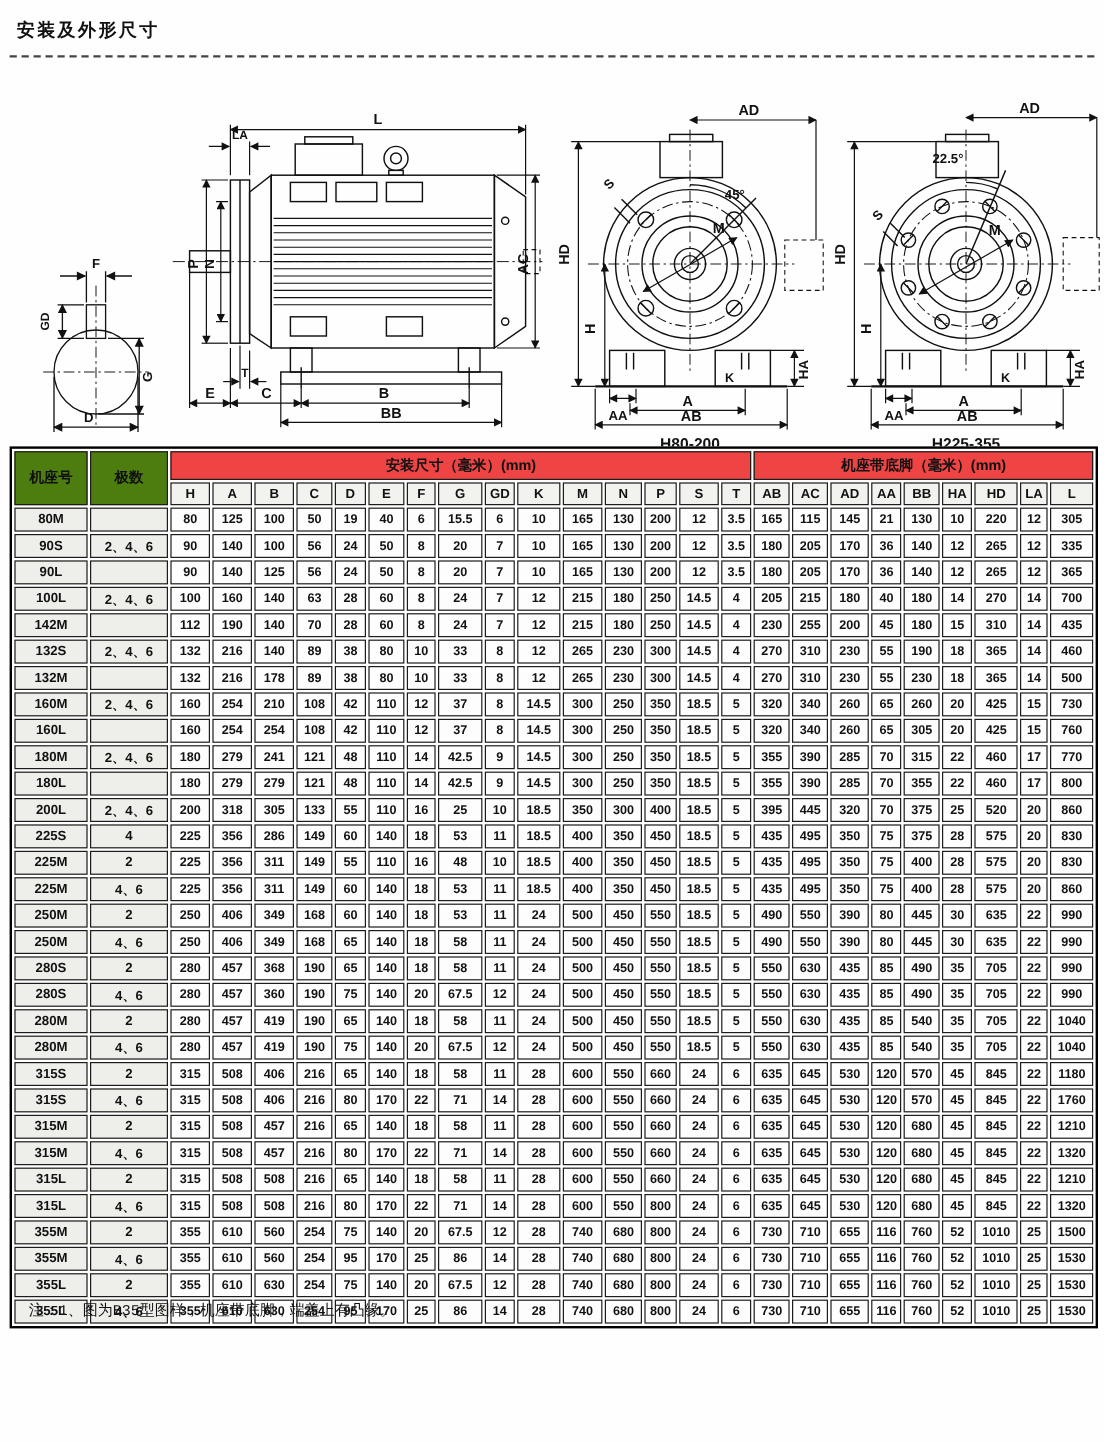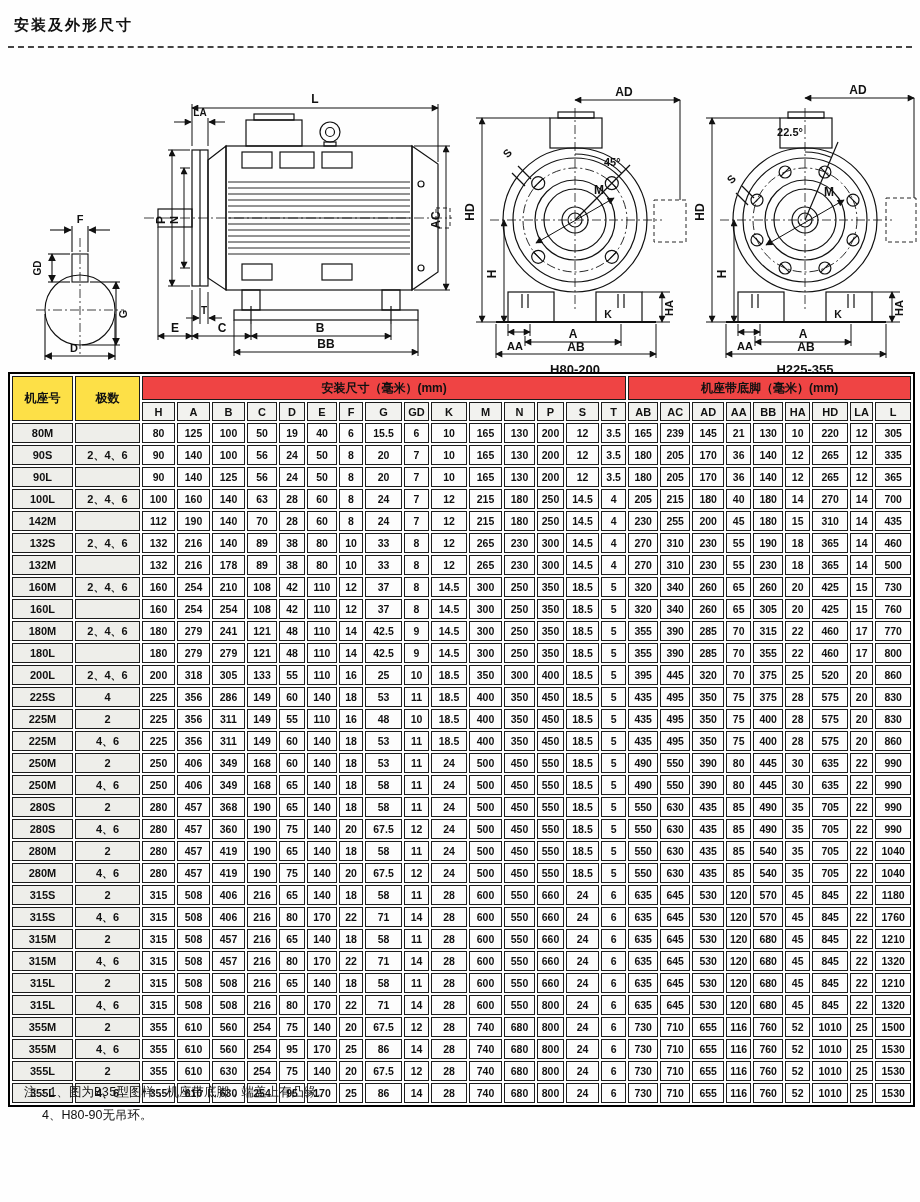--- a/index.html
+++ b/index.html
@@ -10,21 +10,21 @@
   .drawings{position:absolute;left:0;top:60px;width:920px;height:310px;}
   .drawings svg{position:absolute;}
   svg text{font-family:"Liberation Sans","DejaVu Sans",sans-serif;font-weight:bold;fill:#111;}
   .tbl-wrap{position:absolute;left:8px;top:372px;width:904px;}
   table.spec{width:904px;table-layout:fixed;border-collapse:separate;border-spacing:2px;
              background:#fff;border:2px solid #000;}
   table.spec th,table.spec td{border:1px solid #1c1c1c;text-align:center;vertical-align:middle;
              padding:0;overflow:hidden;white-space:nowrap;}
   th.grp{height:22px;font-size:12px;font-weight:bold;background:#ef4444;}
   th.letter{height:17px;font-size:11px;font-weight:bold;background:#f2f2ef;}
-  th.stub{font-size:12px;font-weight:bold;background:#fde047;}
+  th.stub{font-size:12px;font-weight:bold;background:#4d7c0f;}
   td.frame,td.poles{height:18px;font-size:11px;font-weight:bold;background:#eeeeea;}
   td.num{height:18px;font-size:10.5px;font-weight:bold;background:#fdfdfd;}
   .notes{position:absolute;left:12px;top:1082px;width:890px;font-size:12.5px;line-height:22px;}
   .note-line{padding-left:30px;}
   .note-line.first{padding-left:12px;font-family:Liberation Mono, monospace;}
 </style>
 </head>
 <body>
 
 <div class="page">
@@ -426,21 +426,21 @@
             <td class="num">6</td>
             <td class="num">15.5</td>
             <td class="num">6</td>
             <td class="num">10</td>
             <td class="num">165</td>
             <td class="num">130</td>
             <td class="num">200</td>
             <td class="num">12</td>
             <td class="num">3.5</td>
             <td class="num">165</td>
-            <td class="num">239</td>
+            <td class="num">115</td>
             <td class="num">145</td>
             <td class="num">21</td>
             <td class="num">130</td>
             <td class="num">10</td>
             <td class="num">220</td>
             <td class="num">12</td>
             <td class="num">305</td>
           </tr>
           <tr>
             <td class="frame">90S</td>
@@ -1281,15 +1281,14 @@
             <td class="num">1010</td>
             <td class="num">25</td>
             <td class="num">1530</td>
           </tr>
         </tbody>
     </table>
   </div>
 
   <div class="notes">
       <div class="note-line first">注：1、图为B35型图样，机座带底脚，端盖上有凸缘。</div>
-      <div class="note-line">4、H80-90无吊环。</div>
     </div>
 </div>
 
 </body></html>

